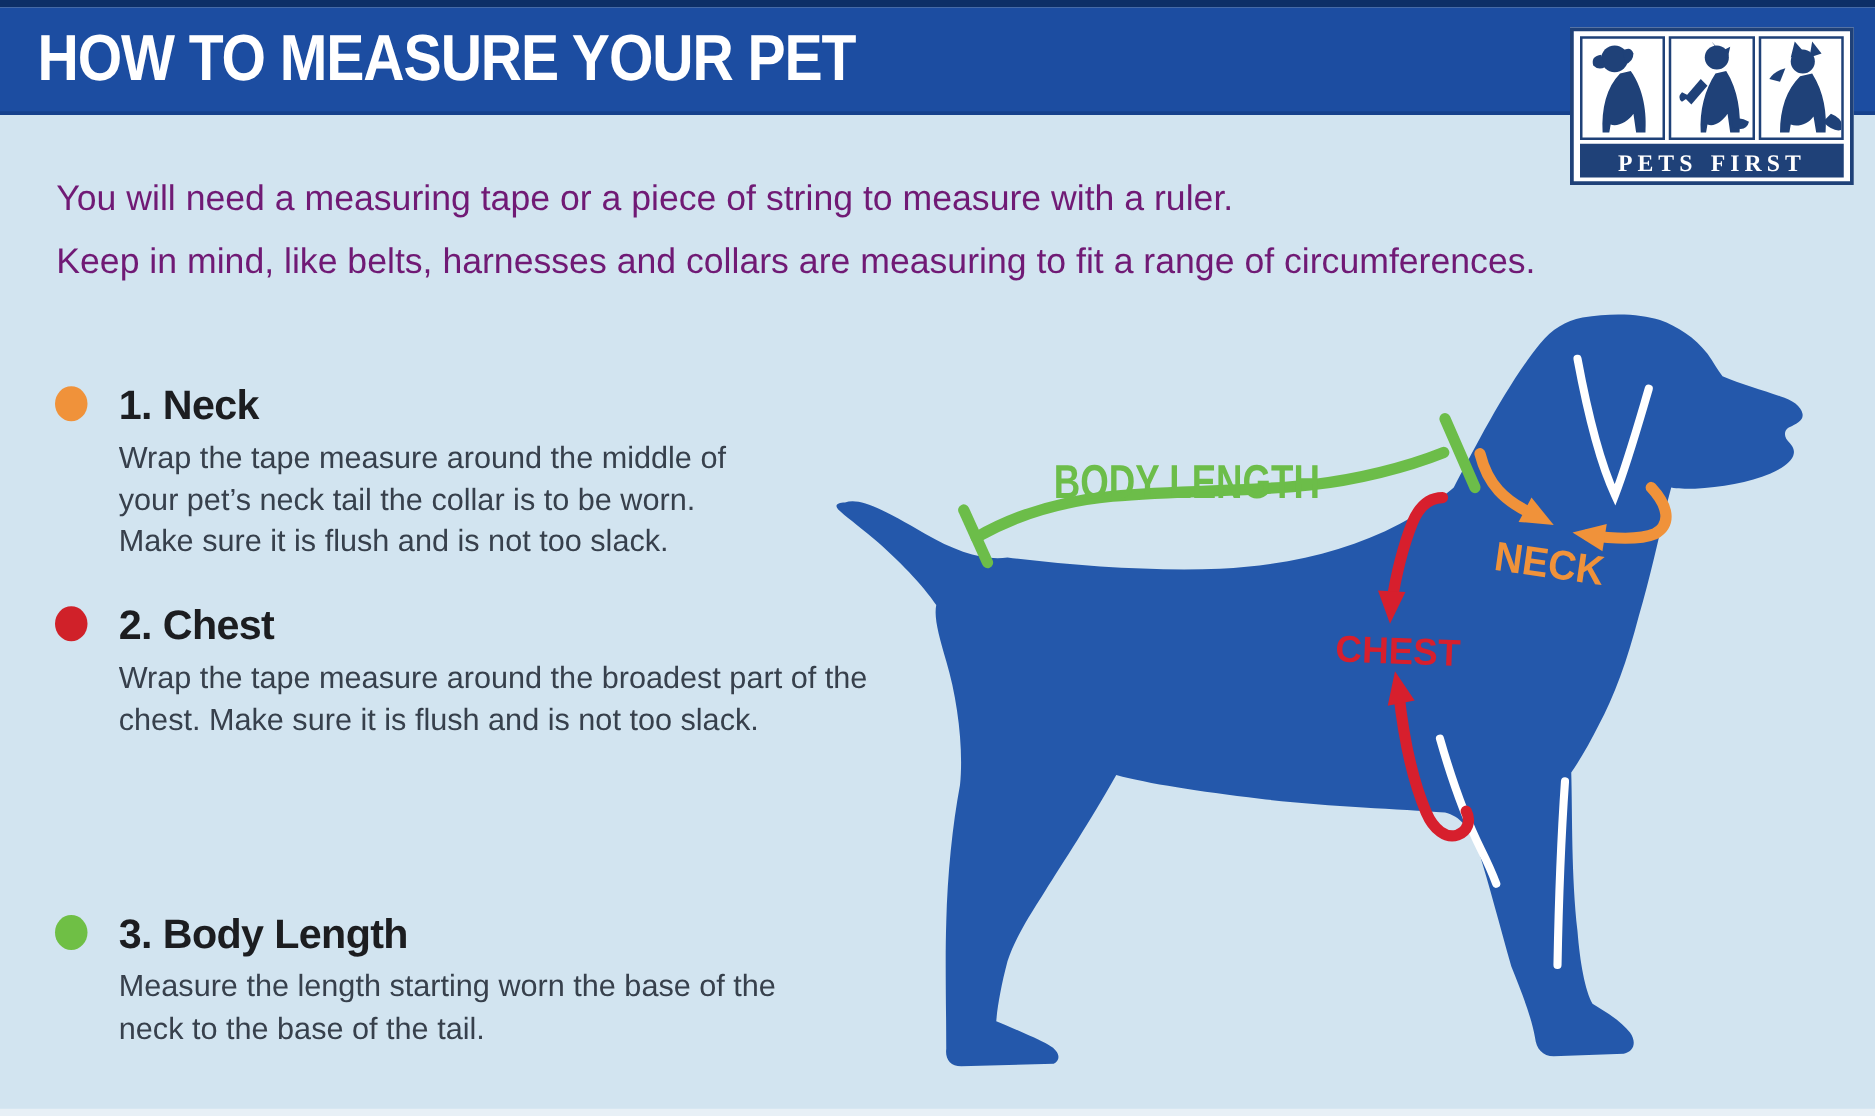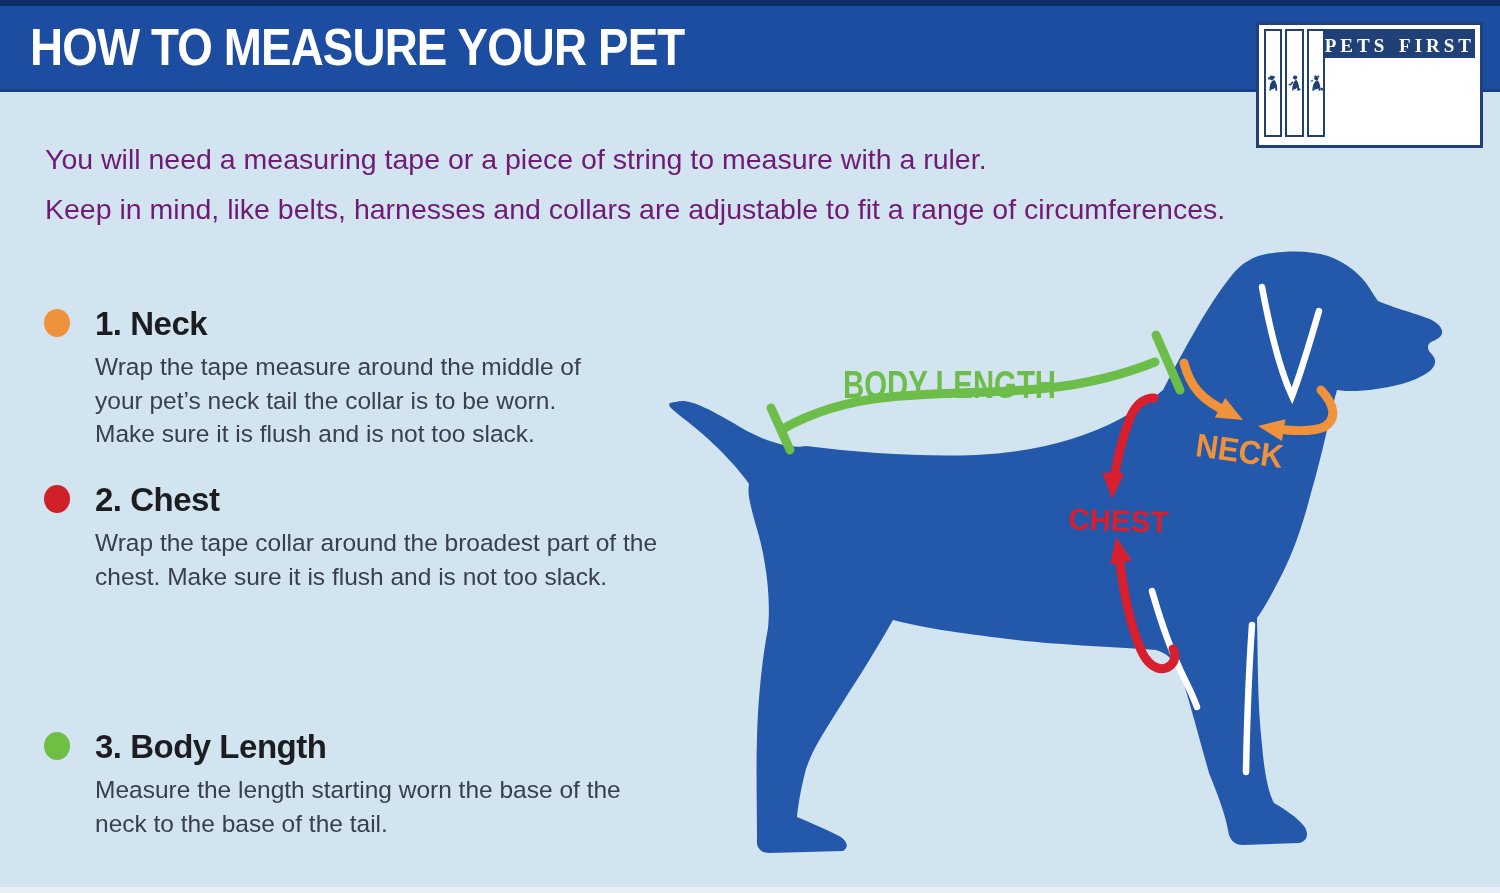--- a/index.html
+++ b/index.html
@@ -21,21 +21,21 @@
   }
   .header-title{
     position:absolute;left:30px;top:0;height:83px;line-height:83px;
     color:#ffffff;font-size:52px;font-weight:bold;letter-spacing:-1px;
     transform:scaleX(.88);transform-origin:left center;white-space:nowrap;
   }
   
   .logo{
     position:absolute;left:1256px;top:22px;width:227px;height:126px;
     background:#ffffff;border:3px solid var(--navy);box-sizing:border-box;
-    display:flex;flex-direction:row;padding:4px 5px 5px 5px;
+    display:flex;flex-direction:column;padding:4px 5px 5px 5px;
   }
   .logo-dogs{display:flex;flex:1;gap:3px;margin-bottom:3px;}
   .logo-dog-frame{flex:1;border:2px solid var(--navy);display:flex;align-items:flex-end;justify-content:center;overflow:visible;}
   .logo-dog-frame svg{width:100%;height:100%;}
   .logo-band{
     background:var(--navy);height:29px;display:flex;align-items:center;justify-content:center;
   }
   .logo-band span{
     color:#ffffff;font-family:"Liberation Serif", serif;font-weight:bold;
     font-variant:small-caps;text-transform:lowercase;
@@ -115,33 +115,33 @@
         </svg>
       </div>
     </div>
     <div class="logo-band">
       <span>Pets First</span>
     </div>
   </div>
 
   <div class="intro">
     <div>You will need a measuring tape or a piece of string to measure with a ruler.</div>
-    <div>Keep in mind, like belts, harnesses and collars are adjustable to fit a range of circumferences.</div>
+    <div>Keep in mind, like belts, harnesses and collars are measuring to fit a range of circumferences.</div>
   </div>
 
   <div class="step step-1">
     <span class="bullet bullet-1"></span>
     <h2 class="step-heading"><span>1.</span> <span>Neck</span></h2>
     <div class="step-desc">Wrap the tape measure around the middle of your pet’s neck tail the collar is to be worn. Make sure it is flush and is not too slack.</div>
   </div>
 
   <div class="step step-2">
     <span class="bullet bullet-2"></span>
     <h2 class="step-heading"><span>2.</span> <span>Chest</span></h2>
-    <div class="step-desc">Wrap the tape collar around the broadest part of the chest. Make sure it is flush and is not too slack.</div>
+    <div class="step-desc">Wrap the tape measure around the broadest part of the chest. Make sure it is flush and is not too slack.</div>
   </div>
 
   <div class="step step-3">
     <span class="bullet bullet-3"></span>
     <h2 class="step-heading"><span>3.</span> <span>Body Length</span></h2>
     <div class="step-desc">Measure the length starting worn the base of the neck to the base of the tail.</div>
   </div>
 
   <svg class="diagram" viewBox="0 0 1500 893">
 

